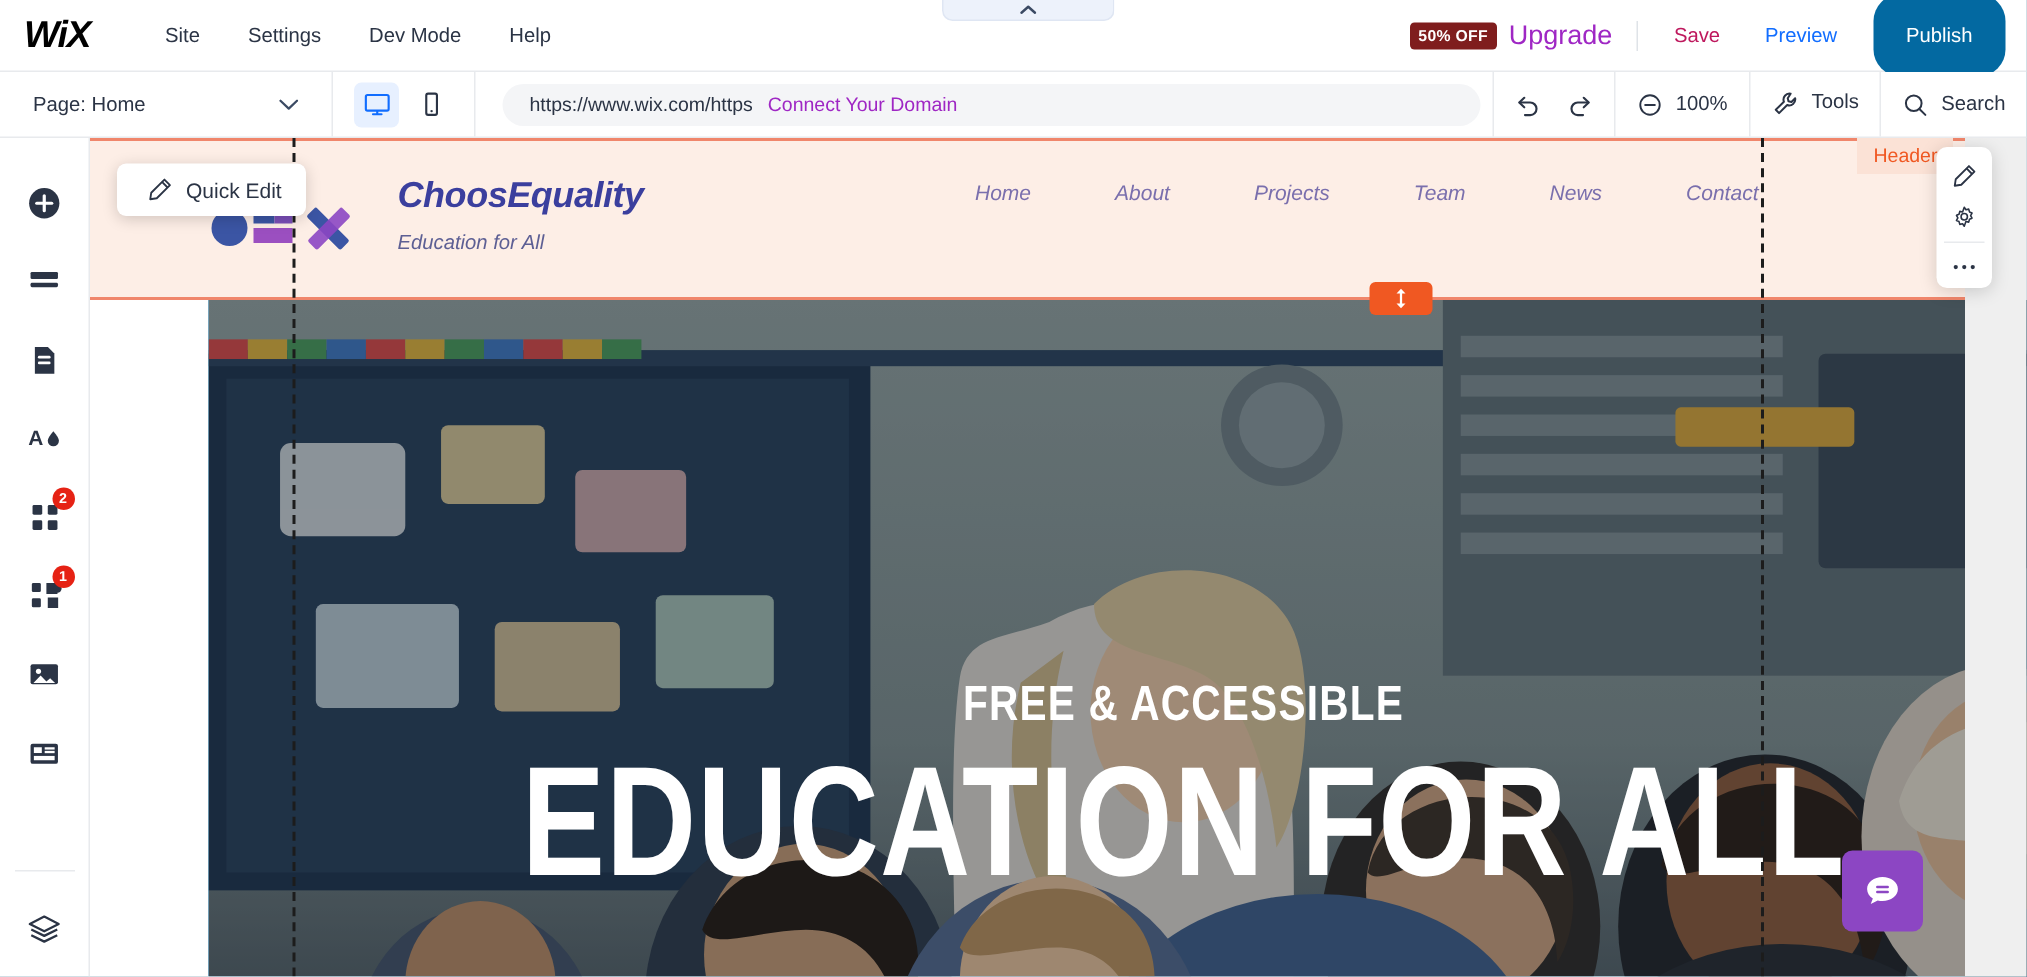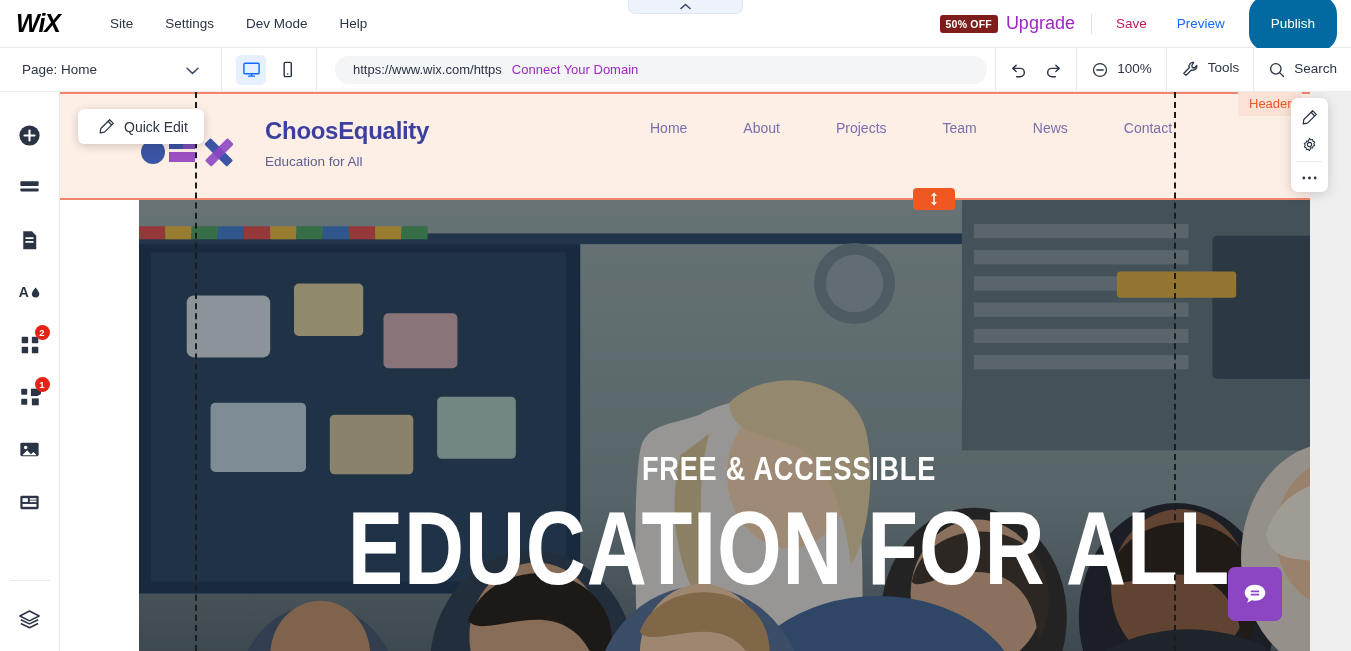--- a/index.html
+++ b/index.html
@@ -120,21 +120,21 @@
     background: #fff;
     border-right: 1px dashed #b9bdc4;
   }
 
   
   .site-header {
     position: relative; width: 1250px; height: 108px;
     background: #fdeee6;
     border-top: 2px solid #f0866b;
     border-bottom: 2px solid #f0866b;
-    display: flex; align-items: center;
+    display: flex; align-items: center; font-style: italic;
   }
   .logo-mark { position: absolute; left: 79px; top: 28px; width: 100px; height: 46px; }
   .brand { position: absolute; left: 205px; top: 23px; }
   .brand-title {
     font-size: 24px; font-weight: 700; color: #3b3f9e;
     font-family: "Liberation Sans", sans-serif; letter-spacing: -0.3px;
   }
   .brand-sub { font-size: 13.5px; color: #5d5f94; margin-top: 9px; }
 
   .site-nav {

